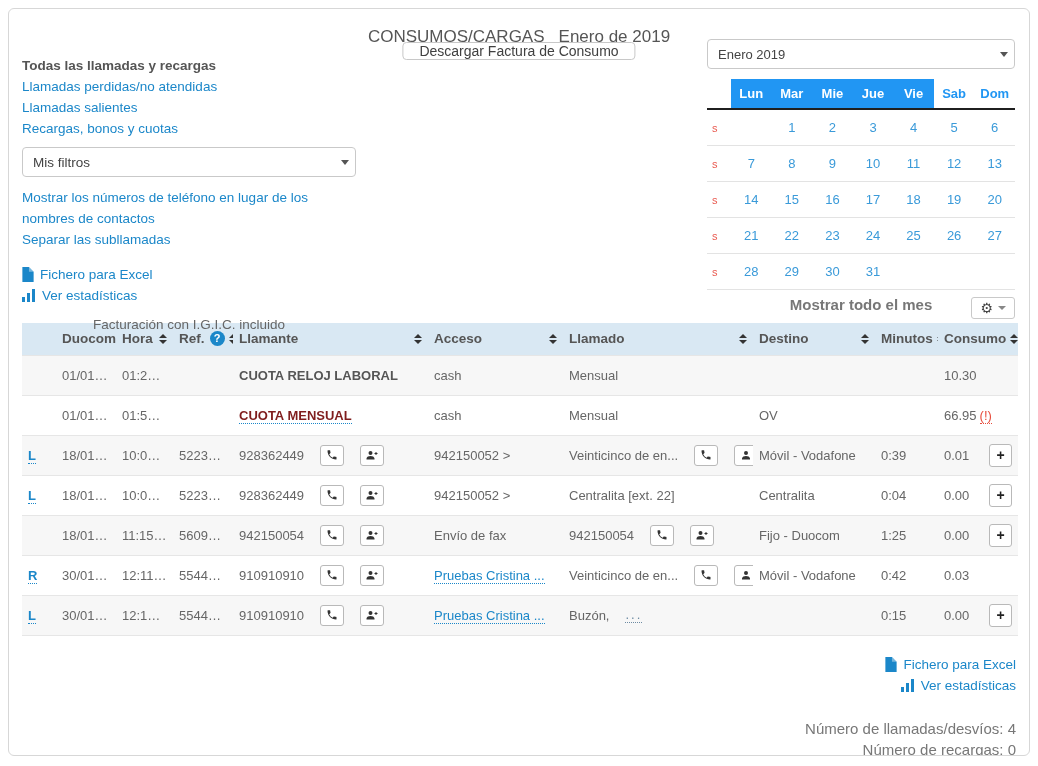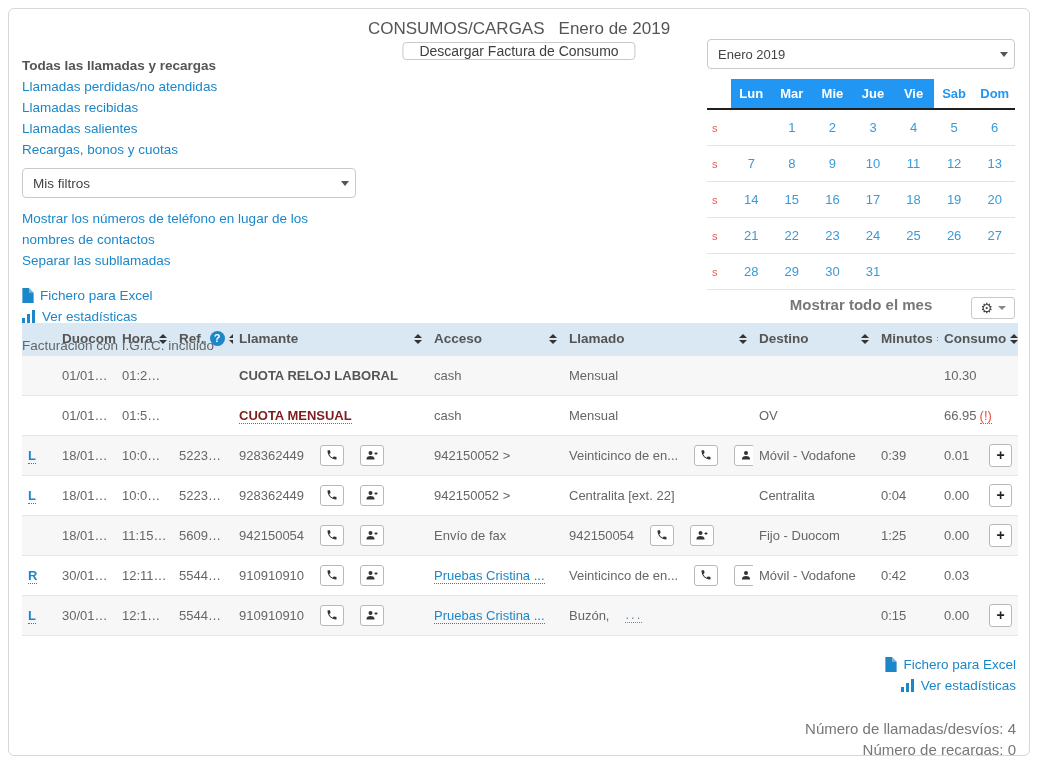--- a/index.html
+++ b/index.html
@@ -4,37 +4,37 @@
 <style>
   * { box-sizing: border-box; margin: 0; padding: 0; }
   html,body { width:1038px; height:766px; background:#fff;
     font-family:"Liberation Sans","DejaVu Sans",sans-serif; color:#666; font-size:13px; }
   .panel { position:relative; margin:8px; width:1022px; height:748px;
     border:1px solid #d7d7d7; border-radius:6px; background:#fff; overflow:hidden; }
   a, .link { color:#1b87c9; text-decoration:none; cursor:pointer; }
 
   
   .top { position:relative; height:314px; }
-  .page-title { position:absolute; top:10px; left:0; right:0; text-align:center;
+  .page-title { position:absolute; top:18px; left:0; right:0; text-align:center;
     font-size:17px; color:#555; }
   .page-title .period { margin-left:14px; }
 
   .filters { position:absolute; left:13px; top:46px; width:334px; line-height:21px; font-size:13.5px; }
   .filters .heading { font-weight:bold; color:#555; }
   .filters .flink { display:block; }
   .fake-select { display:flex; align-items:center; justify-content:space-between;
     height:30px; border:1px solid #c9c9c9; border-radius:4px; background:#fff;
     padding:0 6px 0 10px; color:#444; margin:8px 0 10px 0; cursor:pointer; }
   .fake-select .caret { width:0; height:0; border-left:4px solid transparent;
     border-right:4px solid transparent; border-top:5px solid #555; margin-left:8px; }
   .filters .wraplink { display:block; }
   .export { margin-top:14px; }
   .export .exlink { display:flex; align-items:center; gap:6px; }
   .icon-svg { flex:0 0 auto; }
-  .note { color:#666; margin-top:8px; font-size:13.5px; }
+  .note { color:#666; margin-top:8px; font-size:13.5px;text-align:center; }
 
   .center-btn { position:absolute; left:50%; transform:translateX(-50%); top:33px; }
   .btn-main { background:#fff; border:1px solid #c8c8c8; border-radius:4px;
     padding:0 16px; font-size:14px; color:#404040; cursor:pointer;
     font-family:"Liberation Sans","DejaVu Sans",sans-serif; }
 
   
   .calwrap { position:absolute; right:14px; top:30px; width:308px; }
   .cal-grid { display:grid; grid-template-columns:24px repeat(7,1fr); align-items:center; }
   .cal-head { border-bottom:2px solid #1f1f1f; }
@@ -101,21 +101,20 @@
 <div class="panel">
 
   <div class="top">
     <div class="page-title">
       <span>CONSUMOS/CARGAS</span><span class="period">Enero de 2019</span>
     </div>
 
     <div class="filters">
       <span class="heading">Todas las llamadas y recargas</span>
       <a class="flink">Llamadas perdidas/no atendidas</a>
-      <a class="flink">Llamadas recibidas</a>
       <a class="flink">Llamadas salientes</a>
       <a class="flink">Recargas, bonos y cuotas</a>
       <div class="fake-select">
         <span>Mis filtros</span>
         <span class="caret"></span>
       </div>
       <a class="wraplink">Mostrar los números de teléfono en lugar de los nombres de contactos</a>
       <a class="wraplink">Separar las subllamadas</a>
       <div class="export">
         <a class="exlink">

